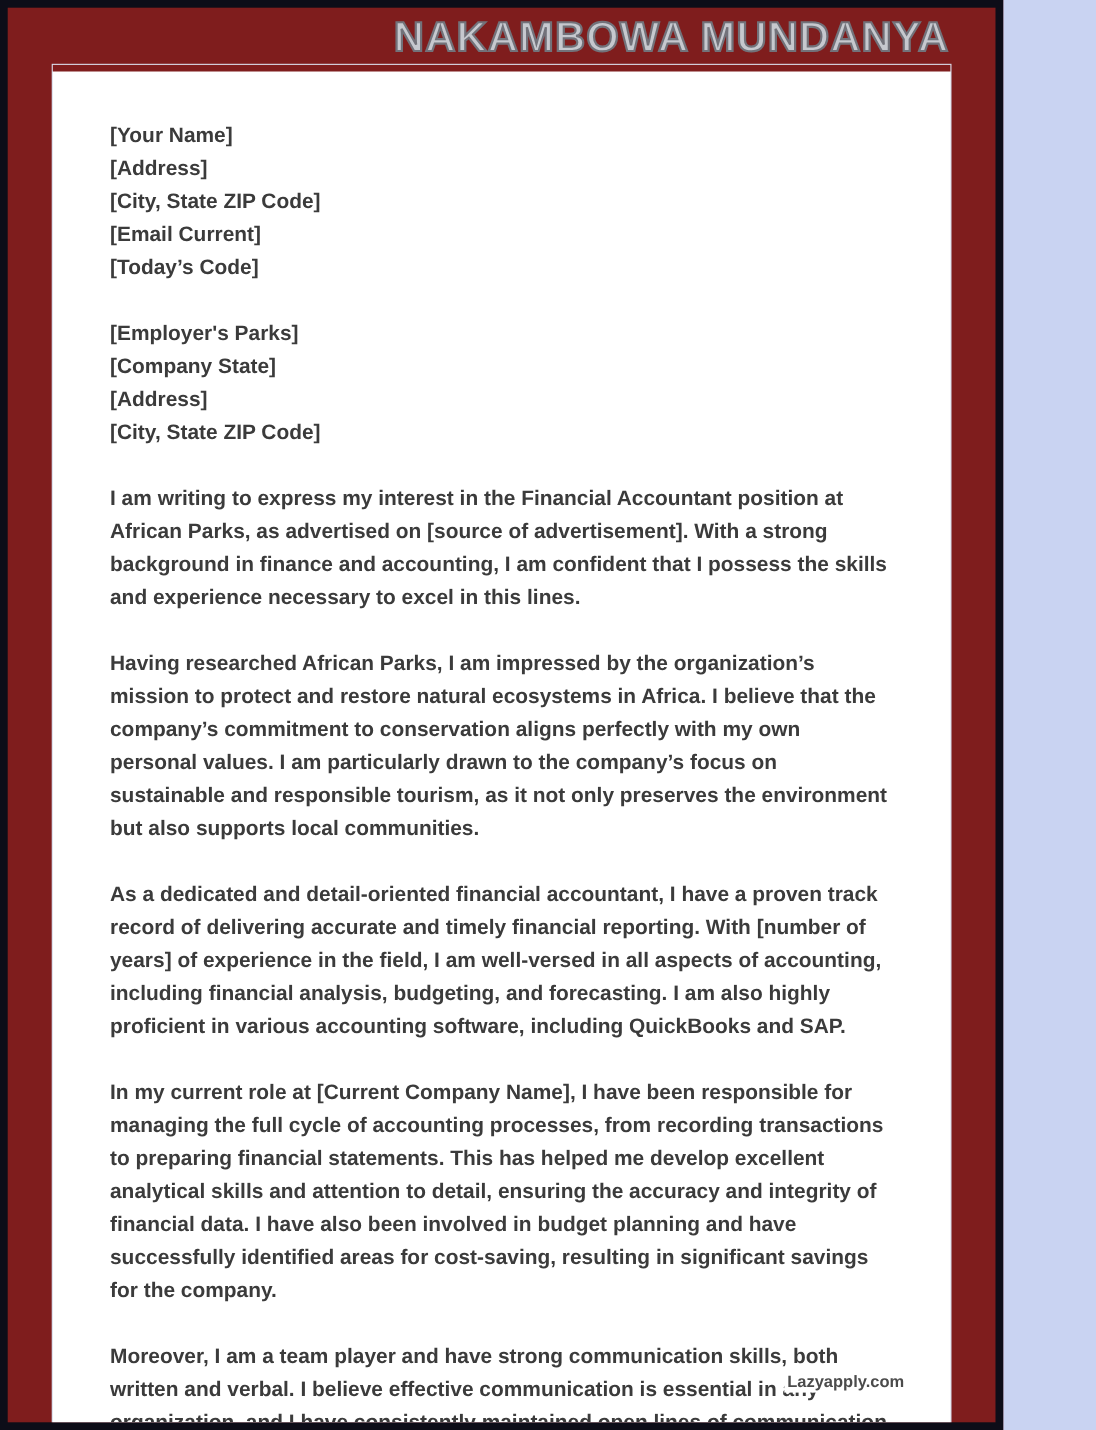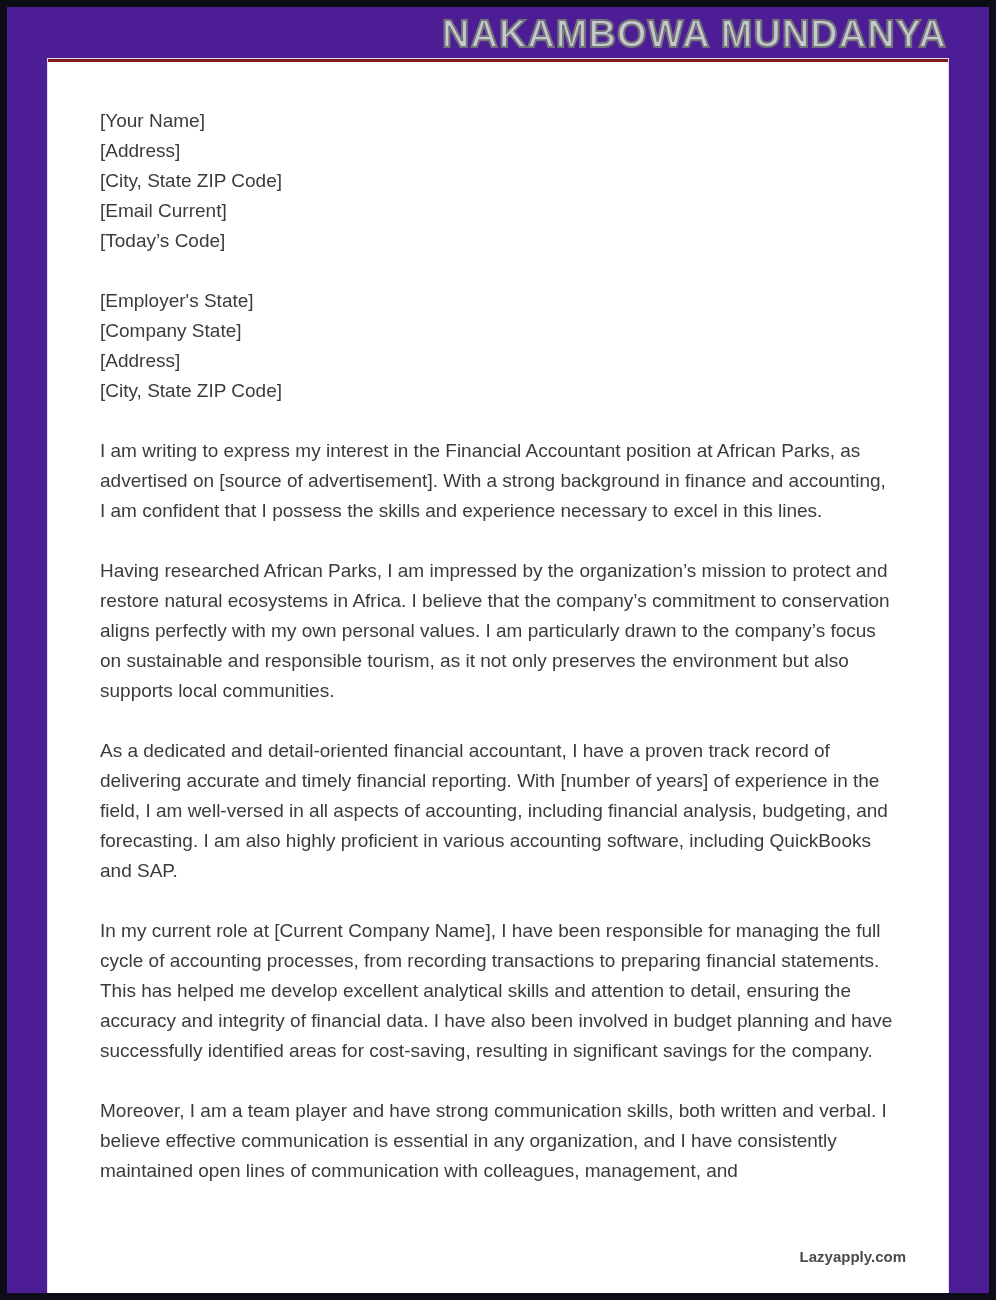--- a/index.html
+++ b/index.html
@@ -3,23 +3,23 @@
 <meta charset="utf-8">
 <style>
   * { margin: 0; padding: 0; box-sizing: border-box; }
   html, body { width: 996px; height: 1300px; }
   body {
     font-family: "Liberation Sans", sans-serif;
     background: #c9d3f2;
   }
   .frame {
     position: relative;
-    width: 996px;
+    width: 912px;
     height: 1300px;
-    background: #4c1d95;
+    background: #7f1d1d;
     border: 7px solid #0d0d18;
     overflow: hidden;
   }
   .header {
     height: 52px;
     padding: 6px 42px 0 0;
     text-align: right;
   }
   .brand-title {
     font-family: "Liberation Sans", sans-serif;
@@ -29,23 +29,24 @@
     color: #c6c8ce;
     -webkit-text-stroke: 2px #72727a;
   }
   .page {
     position: absolute;
     left: 41px;
     right: 41px;
     top: 52px;
     bottom: 0;
     background: #ffffff;
-    border-top: 3px solid #7f1d1d;
+    border-top: 6px solid #7f1d1d;
     box-shadow: 0 0 0 1px #d8dcec;
     overflow: hidden;
+    font-weight: bold;
   }
   .letter {
     padding: 44px 53px 0 52px;
     color: #3b3b3b;
     font-size: 19px;
     line-height: 30px;
   }
   .block { margin-bottom: 30px; }
   .para  { margin-bottom: 30px; }
   .watermark {
@@ -73,21 +74,21 @@
 
       <div class="block">
         <div>[Your Name]</div>
         <div>[Address]</div>
         <div>[City, State ZIP Code]</div>
         <div>[Email Current]</div>
         <div>[Today’s Code]</div>
       </div>
 
       <div class="block">
-        <div>[Employer's State]</div>
+        <div>[Employer's Parks]</div>
         <div>[Company State]</div>
         <div>[Address]</div>
         <div>[City, State ZIP Code]</div>
       </div>
 
 
       <p class="para">I am writing to express my interest in the Financial Accountant position at African Parks, as advertised on [source of advertisement]. With a strong background in finance and accounting, I am confident that I possess the skills and experience necessary to excel in this lines.</p>
       <p class="para">Having researched African Parks, I am impressed by the organization’s mission to protect and restore natural ecosystems in Africa. I believe that the company’s commitment to conservation aligns perfectly with my own personal values. I am particularly drawn to the company’s focus on sustainable and responsible tourism, as it not only preserves the environment but also supports local communities.</p>
       <p class="para">As a dedicated and detail-oriented financial accountant, I have a proven track record of delivering accurate and timely financial reporting. With [number of years] of experience in the field, I am well-versed in all aspects of accounting, including financial analysis, budgeting, and forecasting. I am also highly proficient in various accounting software, including QuickBooks and SAP.</p>
       <p class="para">In my current role at [Current Company Name], I have been responsible for managing the full cycle of accounting processes, from recording transactions to preparing financial statements. This has helped me develop excellent analytical skills and attention to detail, ensuring the accuracy and integrity of financial data. I have also been involved in budget planning and have successfully identified areas for cost-saving, resulting in significant savings for the company.</p>

